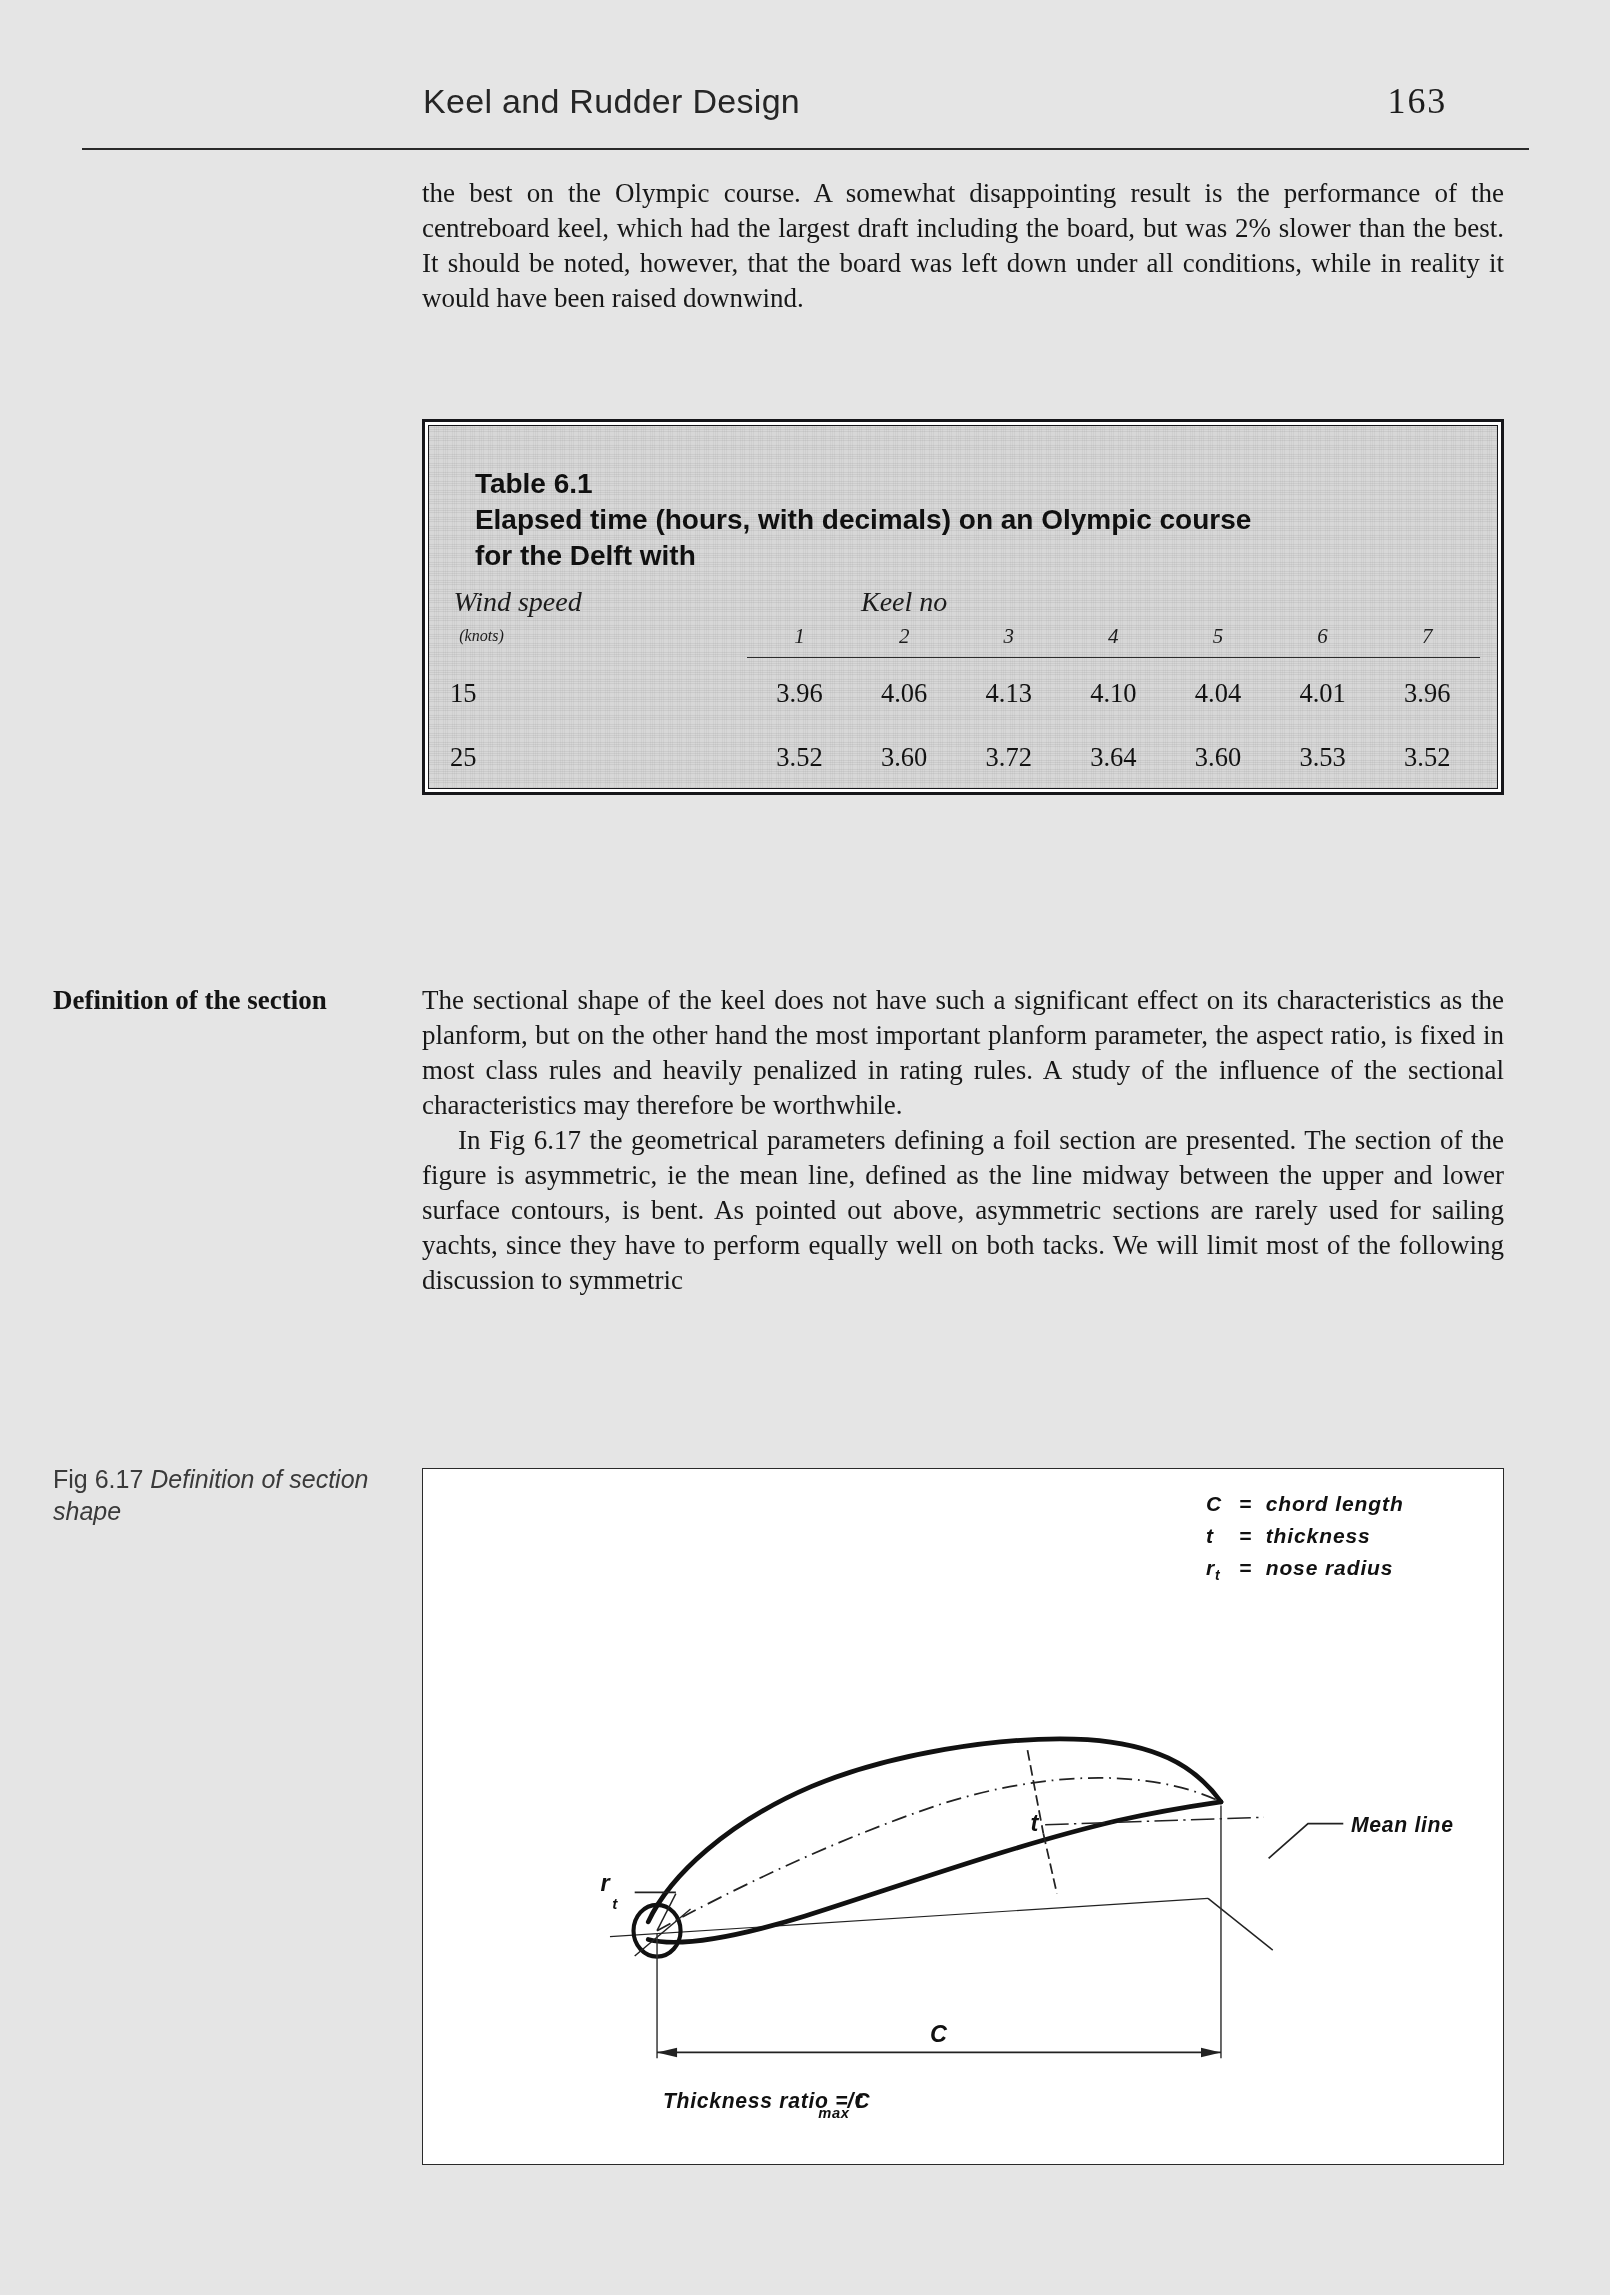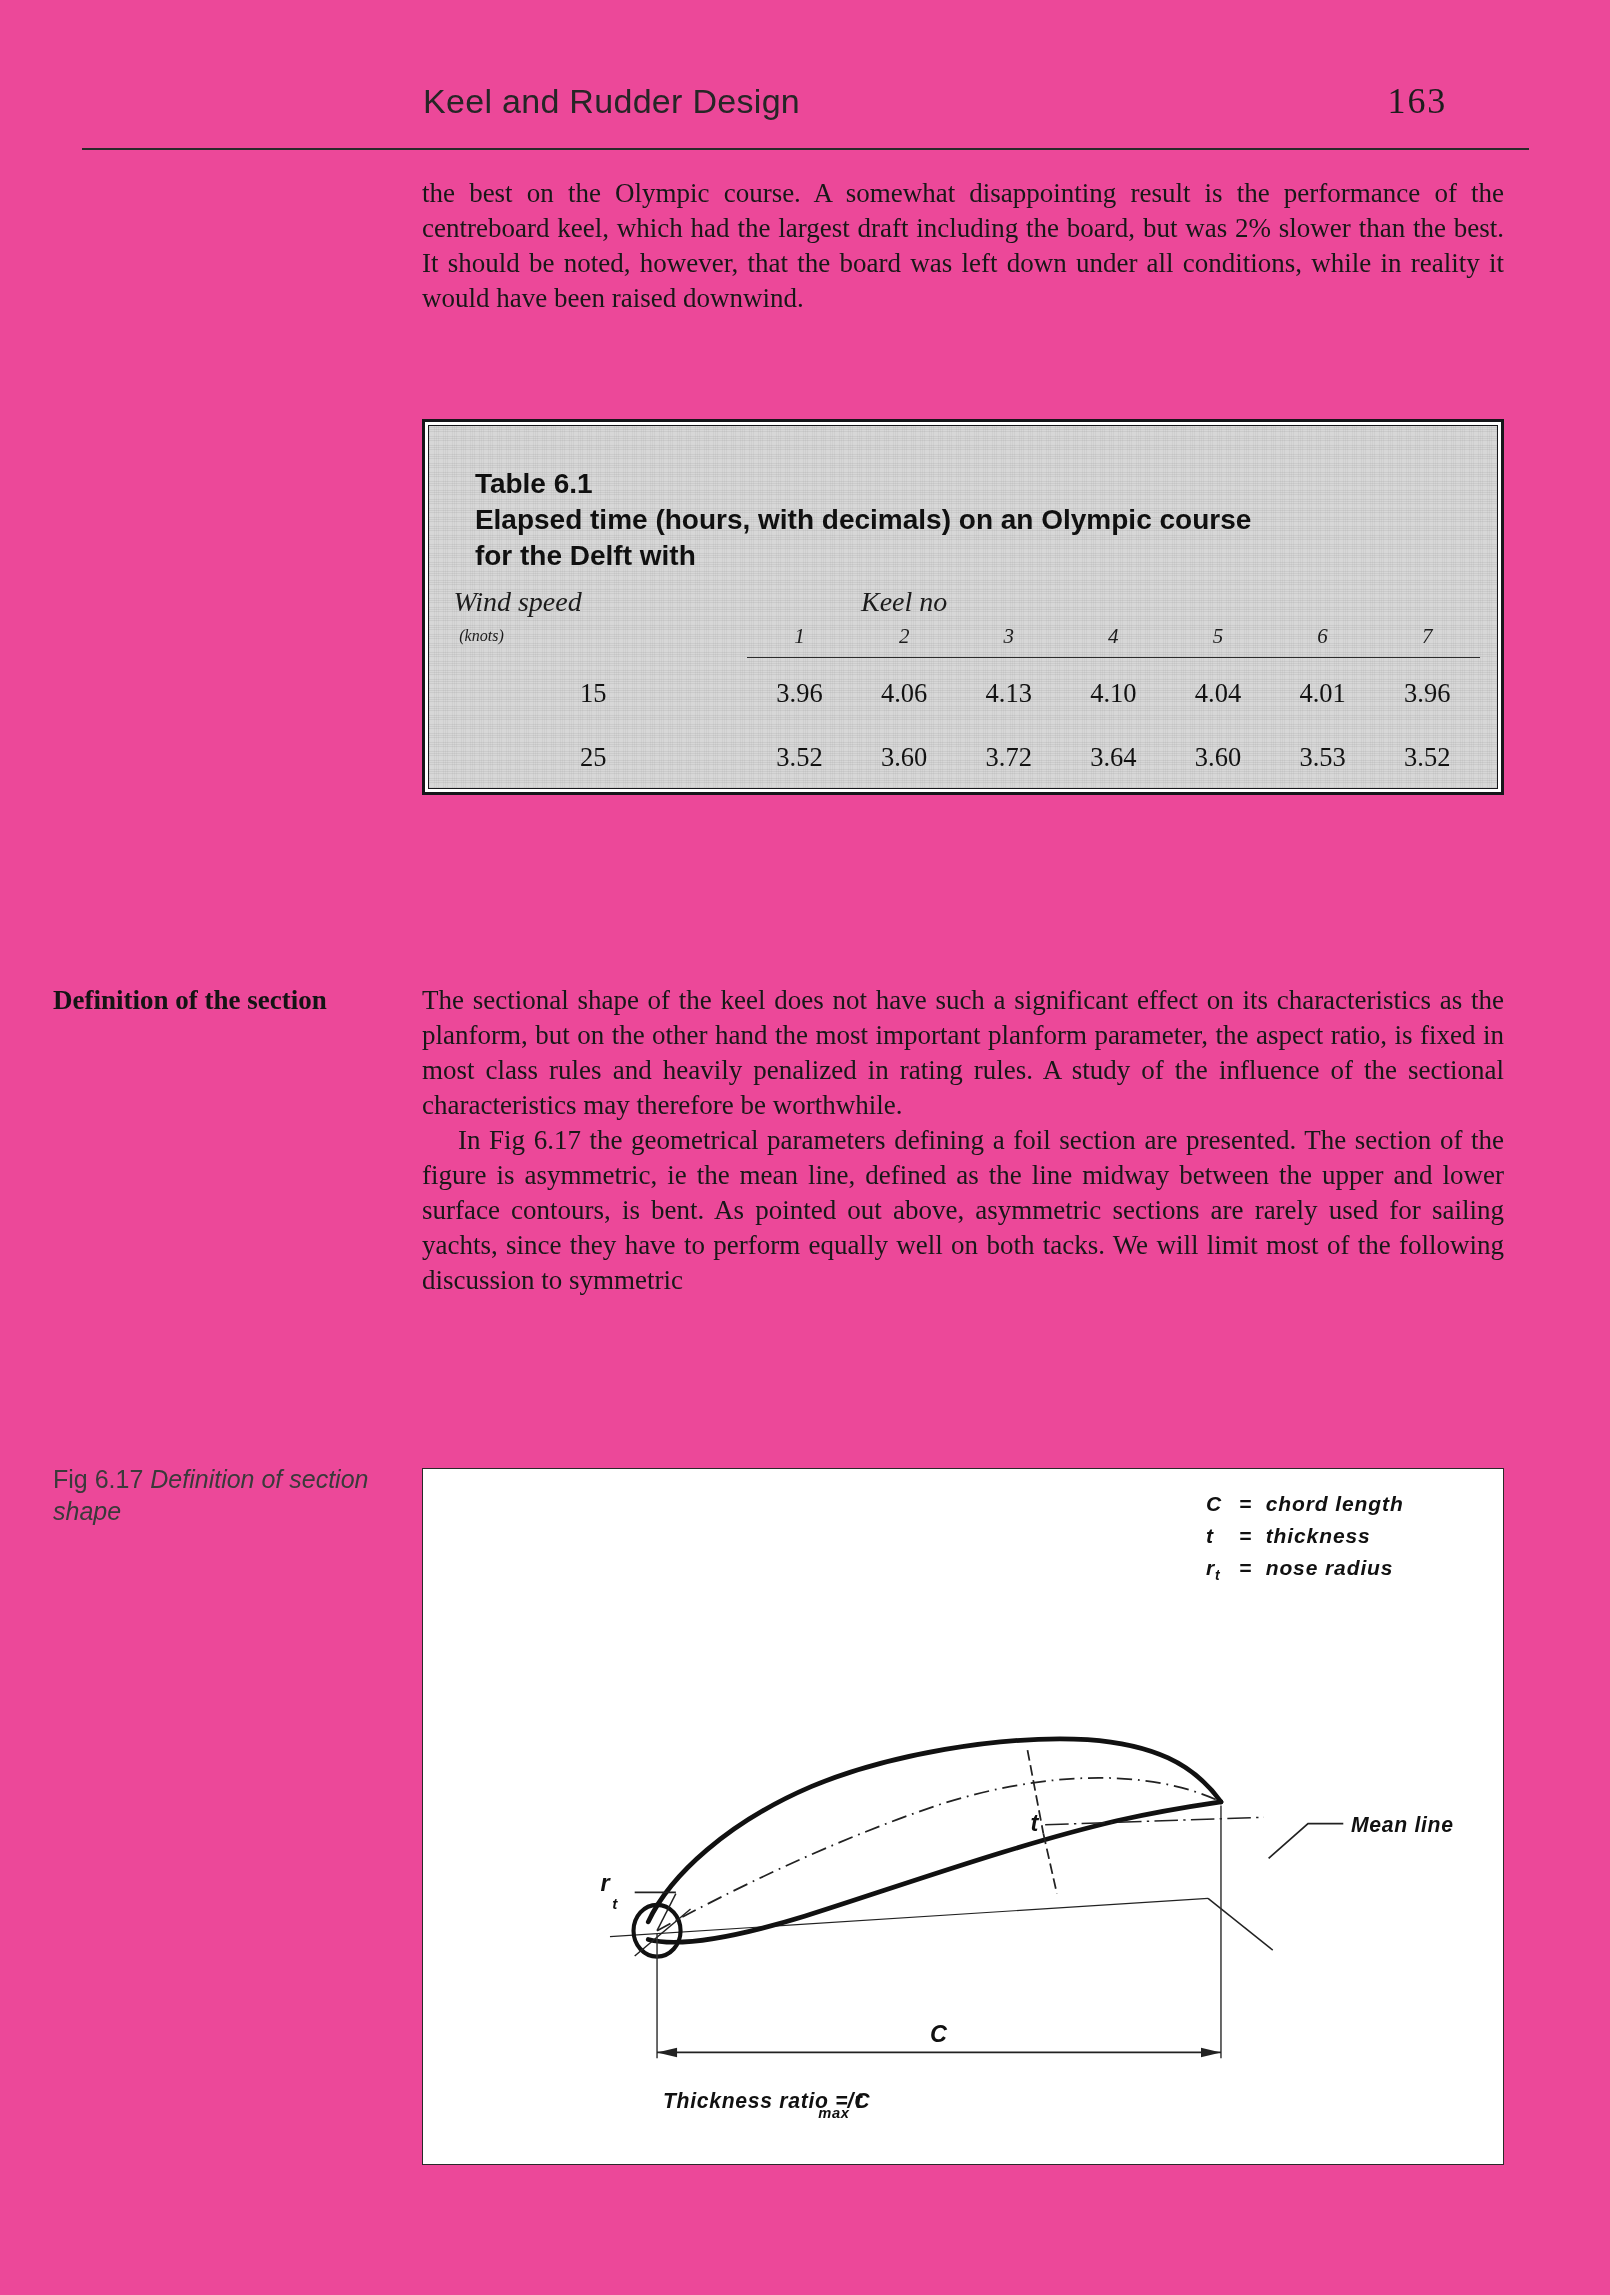--- a/index.html
+++ b/index.html
@@ -12,21 +12,21 @@
     height: 2295px;
     position: relative;
     font-family: "Liberation Serif", serif;
     color: #1a1a1a;
     overflow: hidden;
   }
 
   .page {
     position: absolute;
     inset: 0;
-    background: #ec4899;
+    background: #e5e5e5;
   }
 
   
   .header {
     position: absolute;
     left: 82px;
     right: 82px;
     top: 82px;
     height: 65px;
   }
@@ -186,21 +186,21 @@
     background: #2b2b2b;
     margin-top: 8.2px;
   }
   .data-cell {
     font-size: 26.5px;
     text-align: center;
     color: #121212;
     padding-top: 20px !important;
   }
   .data-cell.first {
-    text-align: center;
+    text-align: left;
     padding-right: 10.6px !important;
   }
   .spacer-row td { height: 13px; }
 
   
   .fig-box {
     position: absolute;
     left: 422px;
     top: 1468px;
     width: 1082px;

